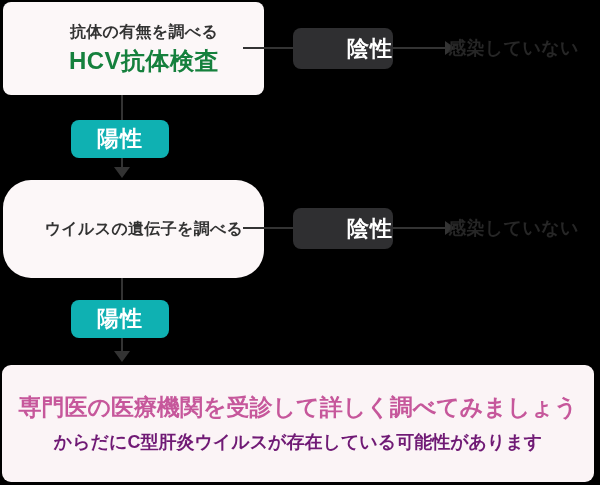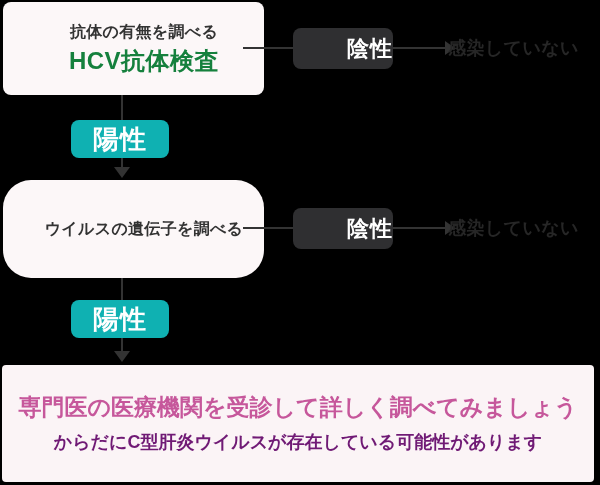--- a/index.html
+++ b/index.html
@@ -67,21 +67,21 @@
   .pos-badge {
     position: absolute;
     width: 98px;
     height: 38px;
     background: #0fb1b2;
     border-radius: 8px;
     display: flex;
     align-items: center;
     justify-content: center;
     color: #ffffff;
-    font-size: 26px;
+    font-size: 22px;
     font-weight: 700;
     letter-spacing: 1px;
   }
   .pos-1 { left: 71px; top: 120px; }
   .pos-2 { left: 71px; top: 300px; }
   
   .hline {
     position: absolute;
     height: 2px;
     background: #333333;
@@ -133,21 +133,21 @@
   .rt-1 { top: 37px; }
   .rt-2 { top: 217px; }
   
   .result-card {
     position: absolute;
     left: 2px;
     top: 365px;
     width: 592px;
     height: 117px;
     background: #fbf4f6;
-    border-radius: 4px;
+    border-radius: 9px;
     display: flex;
     flex-direction: column;
     align-items: center;
     justify-content: center;
     gap: 12px;
     text-align: center;
   }
   .result-heading {
     font-size: 23px;
     font-weight: 800;

